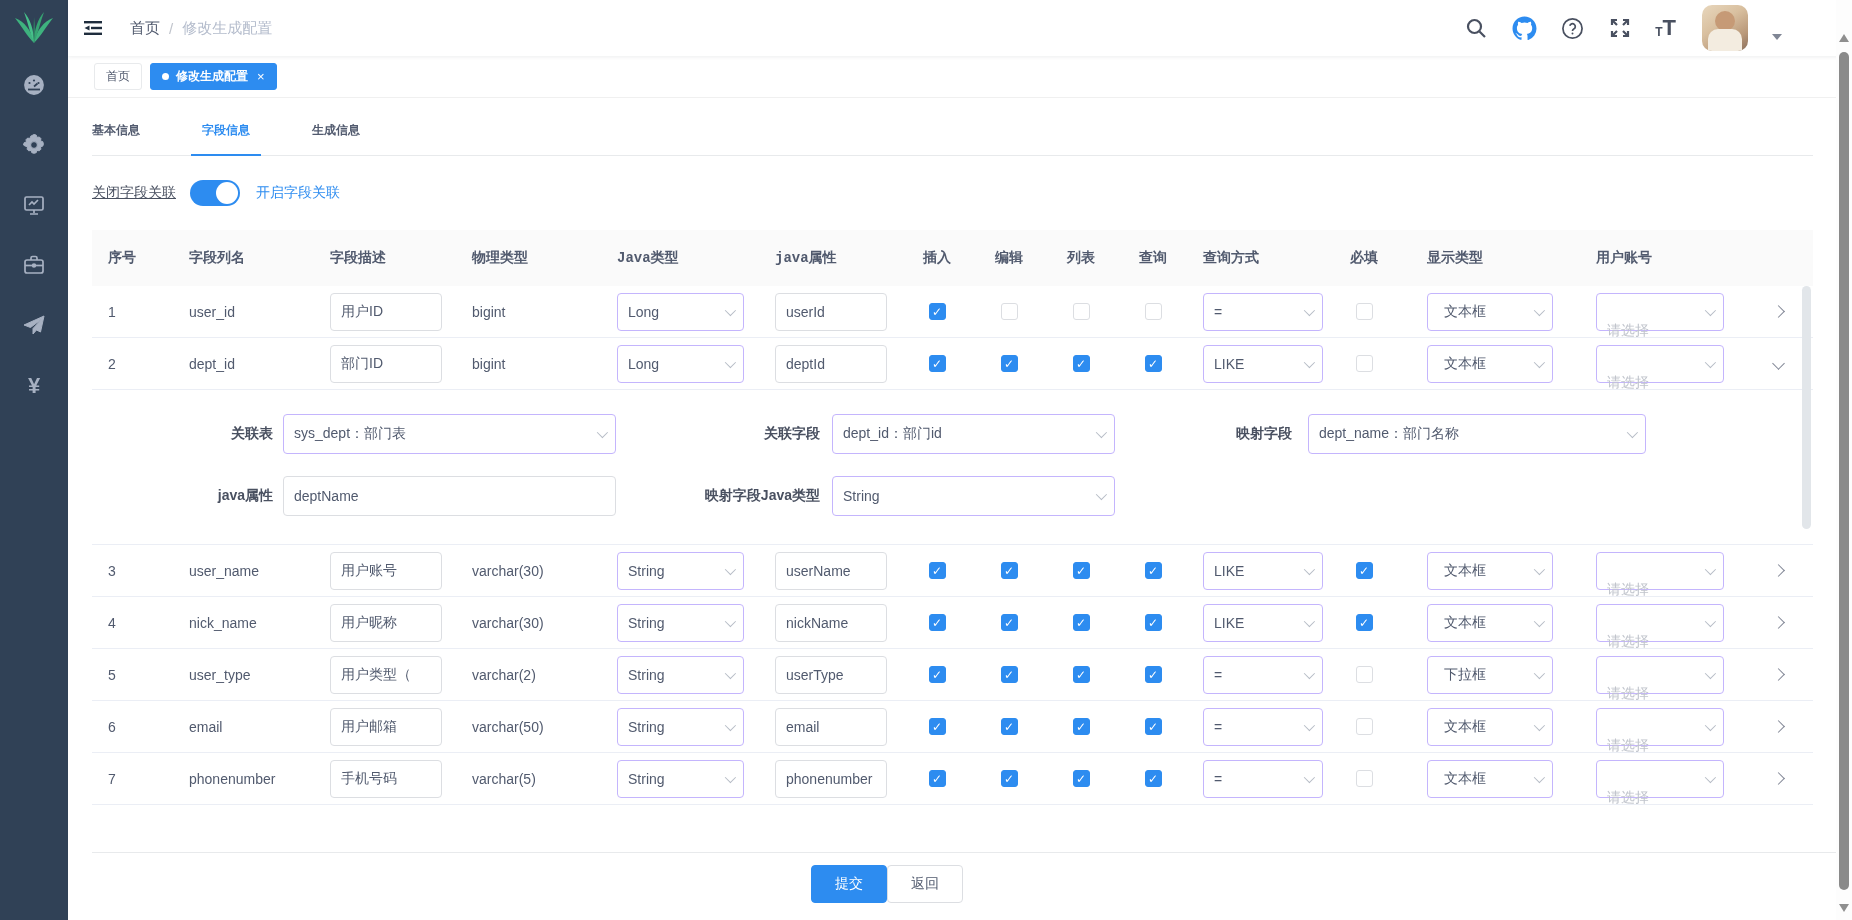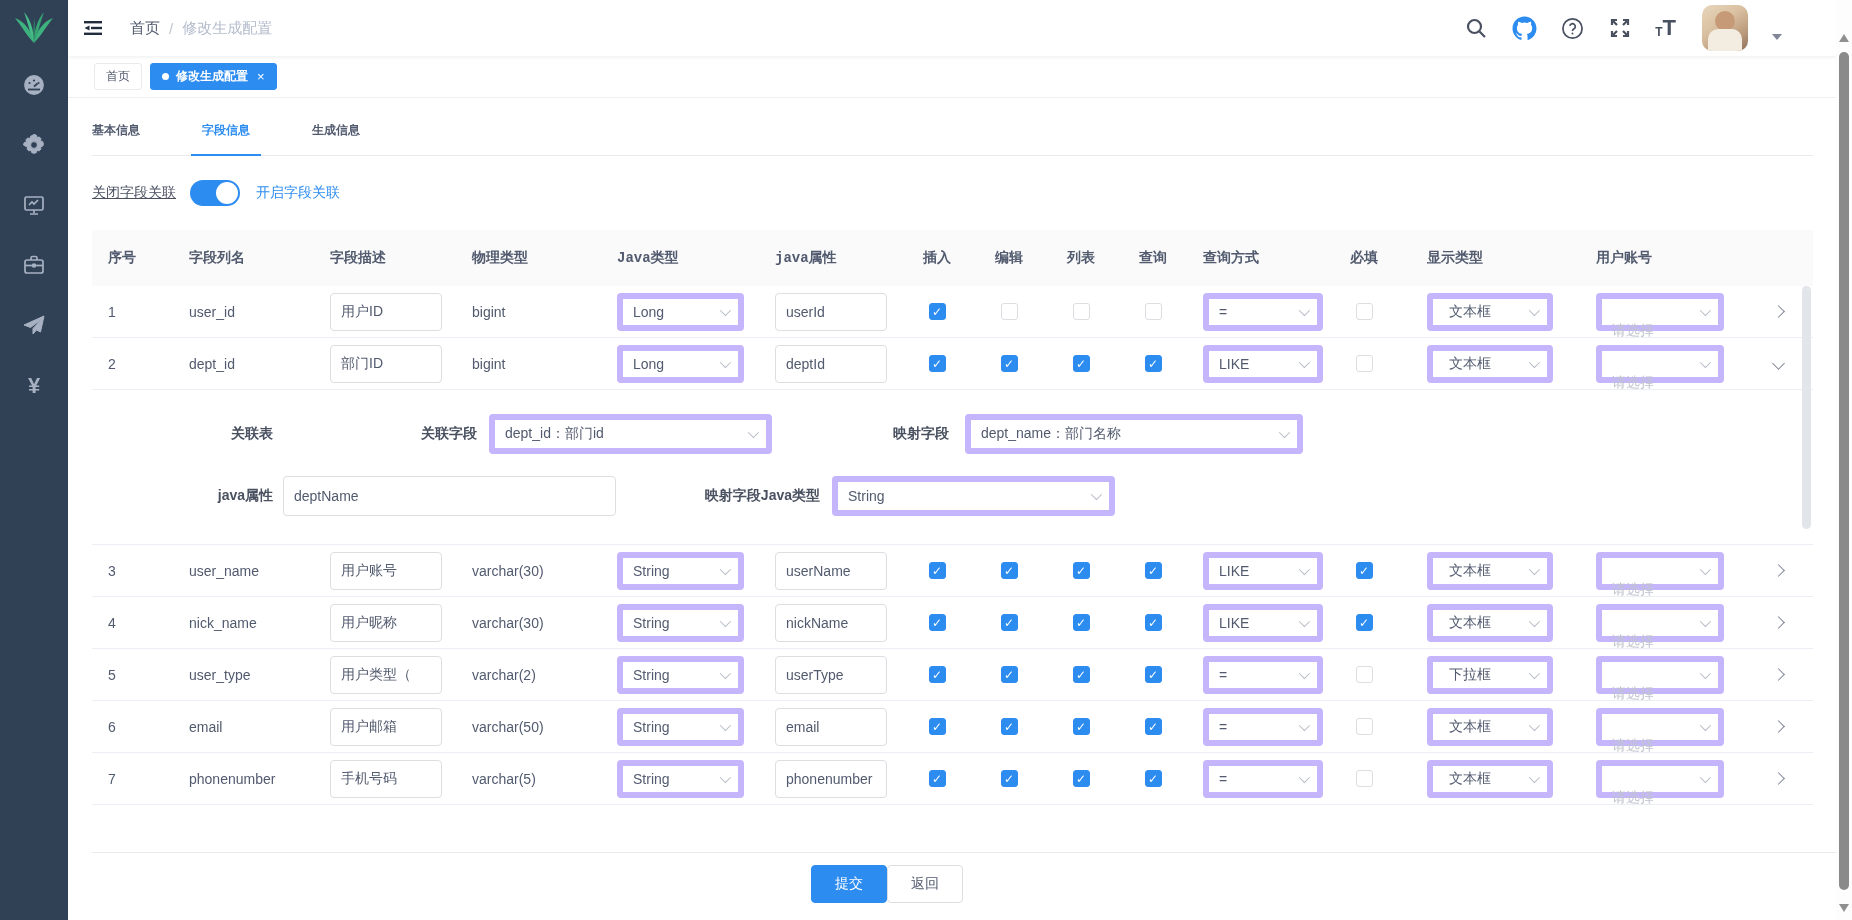--- a/index.html
+++ b/index.html
@@ -71,21 +71,21 @@
   .cell { display:flex; align-items:center; min-width:0; }
   .ctr { justify-content:center; }
   .p16 { padding-left:16px; }
   .p12 { padding-left:12px; }
   .p14 { padding-left:14px; }
   .p28 { padding-left:28px; }
   .p27 { padding-left:27px; }
 
   .tinput { height:38px; border:1px solid #dcdee2; border-radius:4px; padding:0 10px; color:#515a6e; font-size:14px;
     width:112px; background:#fff; outline:none; font-family:inherit; }
-  .select-box { height:38px; border:6px solid #c4b5fd; border-radius:4px; background:#fff; display:flex; align-items:center;
+  .select-box { height:38px; border:1px solid #c4b5fd; border-radius:4px; background:#fff; display:flex; align-items:center;
     justify-content:space-between; padding:0 10px; cursor:pointer; color:#515a6e; }
   .select-box .val { white-space:nowrap; overflow:hidden; }
   .select-box.placeholder .val { color:#c0c4cc;margin-top:39px; }
   .caret { width:8px; height:8px; border-right:1.5px solid #b6bcc6; border-bottom:1.5px solid #b6bcc6;
     transform:rotate(45deg) translateY(-2px); flex:0 0 8px; margin-left:6px; }
   .w127 { width:127px; } .w120 { width:120px; } .w126 { width:126px;padding-left:16px; } .w128 { width:128px; }
 
   .cb { width:17px; height:17px; border:1px solid #dcdee2; border-radius:3px; background:#fff; cursor:pointer;
     display:flex; align-items:center; justify-content:center; }
   .cb.checked { background:#2d8cf0; border-color:#2d8cf0; }
@@ -384,20 +384,24 @@
                   <span class="caret"></span>
                 </div>
               </div>
               <div class="cell ctr">
                 <span class="chev down"></span>
               </div>
             </div>
             <div class="exp-panel" id="exp-panel">
         <div class="exp-line">
           <span class="exp-label lw1">关联表</span>
+          <div class="select-box exp-select ew1">
+            <span class="val">sys_dept：部门表</span>
+                  <span class="caret"></span>
+          </div>
           <span class="exp-label lw2">关联字段</span>
           <div class="select-box exp-select ew2">
             <span class="val">dept_id：部门id</span>
                   <span class="caret"></span>
           </div>
           <span class="exp-label lw3">映射字段</span>
           <div class="select-box exp-select ew3">
             <span class="val">dept_name：部门名称</span>
                   <span class="caret"></span>
           </div>

